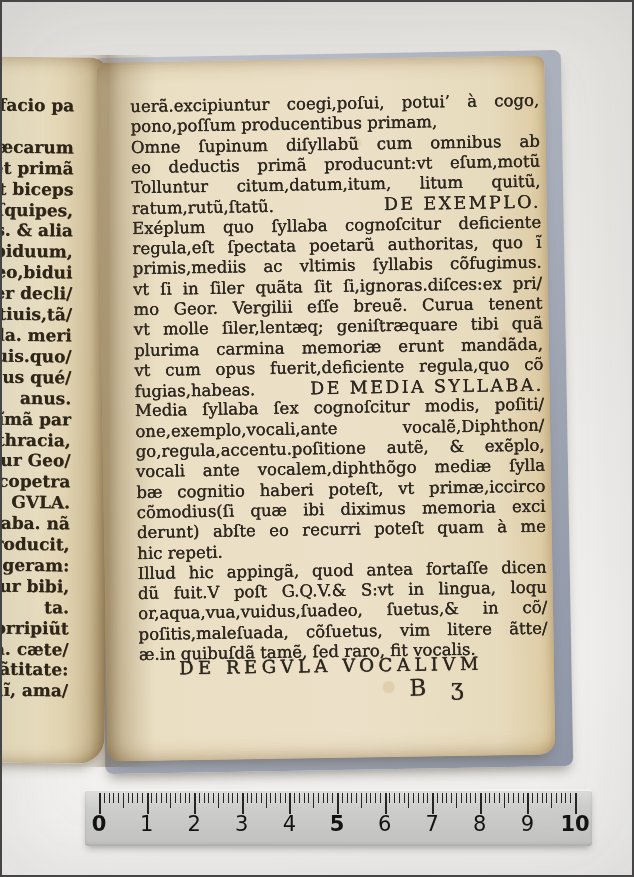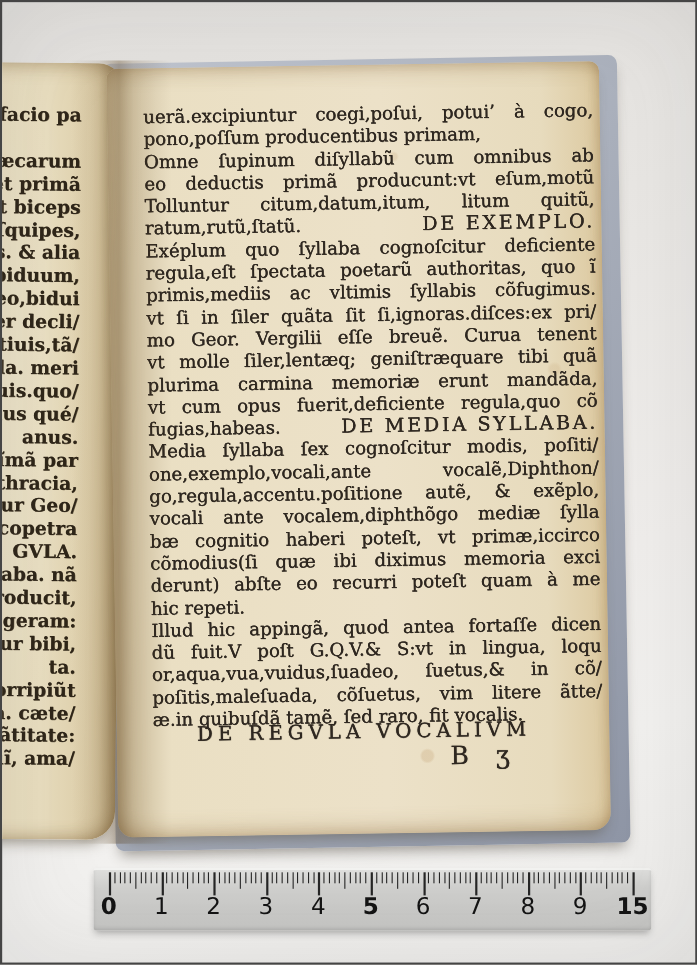--- a/index.html
+++ b/index.html
@@ -312,17 +312,17 @@
         <div class="ruler-num bold" style="left: -8px;">0</div>
         <div class="ruler-num" style="left: 39.6px;">1</div>
         <div class="ruler-num" style="left: 87.2px;">2</div>
         <div class="ruler-num" style="left: 134.8px;">3</div>
         <div class="ruler-num" style="left: 182.4px;">4</div>
         <div class="ruler-num bold" style="left: 230px;">5</div>
         <div class="ruler-num" style="left: 277.6px;">6</div>
         <div class="ruler-num" style="left: 325.2px;">7</div>
         <div class="ruler-num" style="left: 372.8px;">8</div>
         <div class="ruler-num" style="left: 420.4px;">9</div>
-        <div class="ruler-num bold" style="left: 468px;">15</div>
+        <div class="ruler-num bold" style="left: 468px;">10</div>
       </div>
   </div>
 
 </div>
 
 </body></html>

